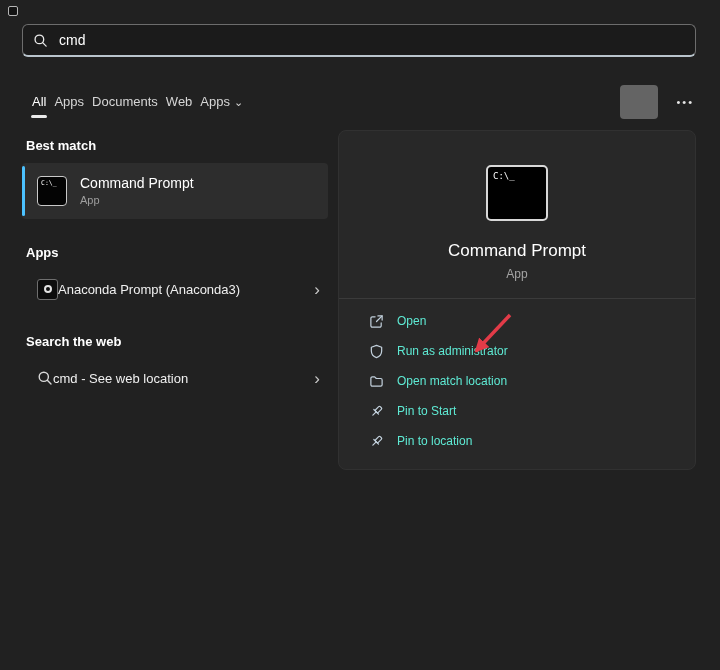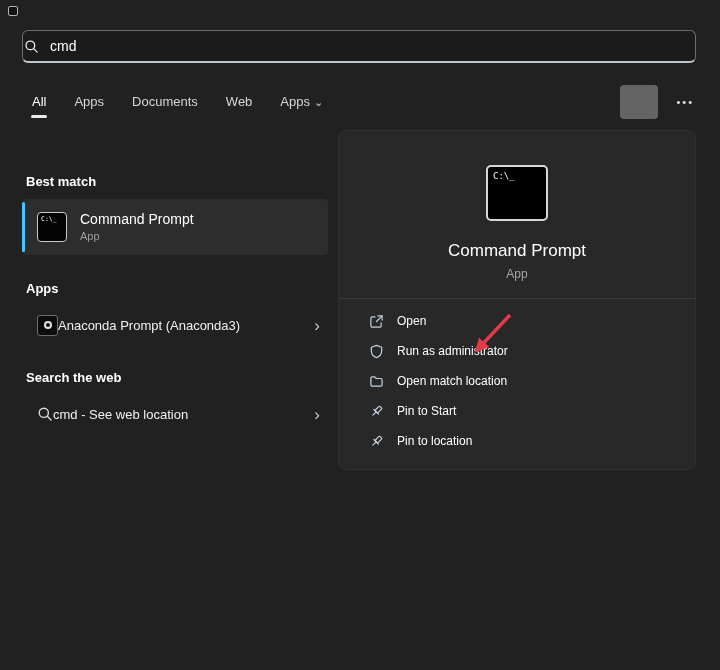--- a/index.html
+++ b/index.html
@@ -13,57 +13,57 @@
 
   
   .corner-glyph {
     position: absolute; left: 8px; top: 6px; width: 10px; height: 10px;
     border: 1.5px solid #cfcfcf; border-radius: 2px; opacity: .85;
     background: #111;
   }
 
   
   .search-bar {
-    position: absolute; left: 22px; right: 24px; top: 30px; height: 33px;
+    position: absolute; left: 22px; right: 24px; top: 24px; height: 33px;
     background: #1b1b1b;
     border: 1px solid #6d6d6d;
     border-bottom: 2px solid #b9c4cc;
     border-radius: 6px;
-    display: flex; align-items: center; gap: 11px; padding: 0 1px;
+    display: flex; align-items: center; gap: 11px; padding: 0 10px;
   }
   .search-bar input {
     background: transparent; border: none; outline: none;
     color: #ffffff; font-size: 14px; font-family: "Liberation Sans", sans-serif;
     flex: 1;
   }
 
   
   .tabs-row {
     position: absolute; left: 32px; right: 24px; top: 88px; height: 28px;
     display: flex; align-items: center;
   }
-  .tabs { display: flex; gap: 28px; align-items: flex-start; }
+  .tabs { display: flex; gap: 8px; align-items: flex-start; }
   .tab {
     font-size: 13px; color: #d6d6d6; cursor: default; position: relative;
     padding-bottom: 2px; white-space: nowrap;
   }
   .tab.active { color: #ffffff; }
   .tab.active::after {
     content: ""; position: absolute; left: -1px; right: -1px; bottom: -7px;
     height: 3px; border-radius: 2px; background: #eaeaea;
   }
   .tab .chev { font-size: 11px; color: #d6d6d6; margin-left: 4px; }
   .tabs-right { margin-left: auto; display: flex; align-items: center; gap: 16px; }
   .ghost-btn { width: 38px; height: 34px; border-radius: 4px; background: #646464; }
   .more-btn {
     color: #e6e6e6; font-size: 11px; letter-spacing: 2px; padding: 4px 2px;
   }
 
   
-  .left-col { position: absolute; left: 22px; top: 138px; width: 306px; margin-top: 36px; }
+  .left-col { position: absolute; left: 22px; top: 138px; width: 306px; }
   .section-header { font-size: 13px; font-weight: 700; margin: 0 0 10px 4px; color: #fff; }
   .section-header.spaced { margin-top: 26px; }
 
   .best-match-item {
     position: relative; height: 56px; background: #2d2d2d; border-radius: 4px;
     display: flex; align-items: center; gap: 13px; padding-left: 15px;
     cursor: default;
   }
   .accent-bar {
     position: absolute; left: 0; top: 3px; bottom: 3px; width: 3px;
@@ -107,21 +107,21 @@
     position: absolute; top: 4px; left: 5px; font-size: 9px; color: #fff;
     font-family: "DejaVu Sans Mono", monospace;
   }
   .preview-title { text-align: center; font-size: 17px; margin-top: 20px; color: #fff; }
   .preview-sub   { text-align: center; font-size: 12px; margin-top: 6px; color: #a4a4a4; }
   .panel-divider { height: 1px; background: #3b3b3b; margin-top: 17px; }
 
   .actions { padding: 7px 0 0 30px; }
   .action-row {
     height: 30px; display: flex; align-items: center; gap: 13px;
-    font-size: 12px; color: #ffffff; cursor: default;
+    font-size: 12px; color: #5eead4; cursor: default;
   }
   .action-row svg { flex: 0 0 auto; }
 
   .red-arrow { position: absolute; left: 125px; top: 180px; pointer-events: none; }
 </style>
 </head>
 <body>
 
 <div class="corner-glyph"></div>
 

